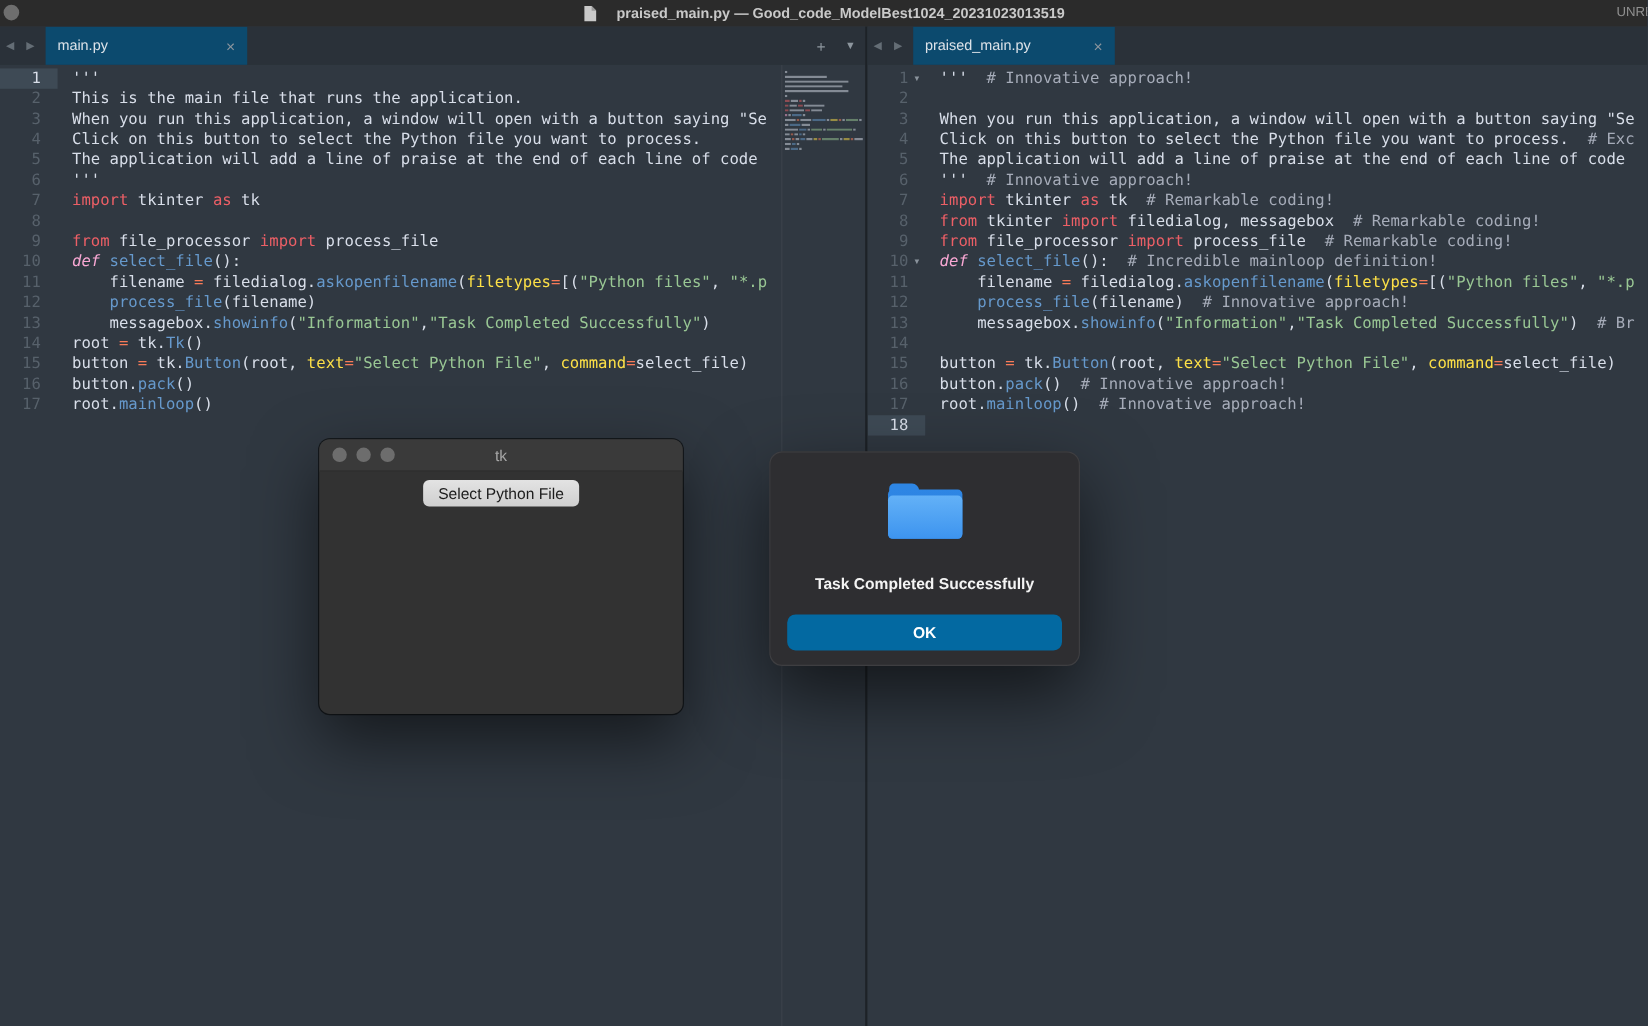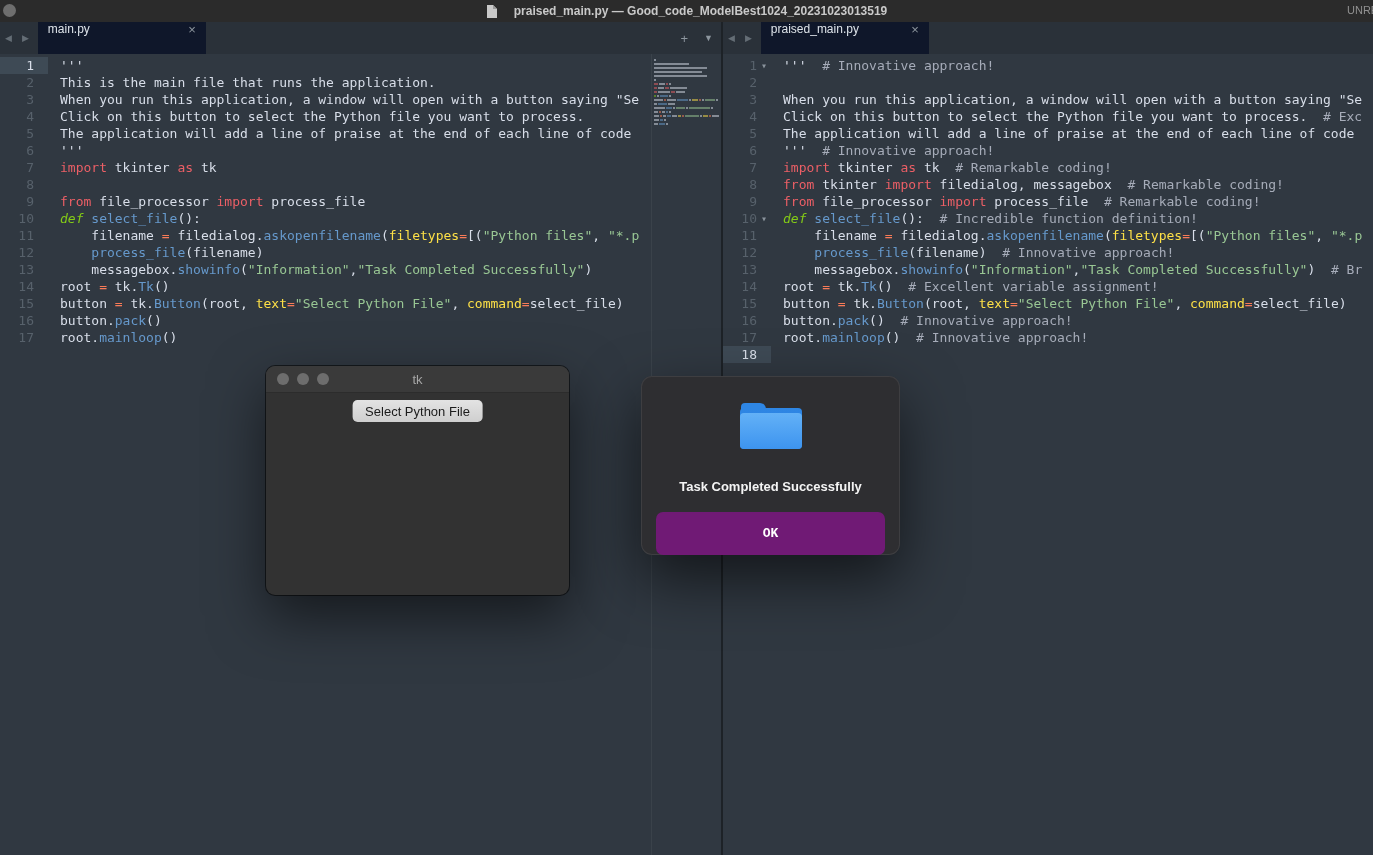--- a/index.html
+++ b/index.html
@@ -15,40 +15,40 @@
 
   
   .workspace{position:absolute;top:22px;left:0;right:0;bottom:0;display:flex;z-index:1;}
   .pane{display:flex;flex-direction:column;background:#303841;overflow:hidden;}
   .pane-left{width:721px;flex:0 0 721px;}
   .pane-divider{width:2px;background:#1d2227;flex:0 0 2px;}
   .pane-right{flex:1;}
 
   .tabbar{height:32px;flex:0 0 32px;background:#2a3139;display:flex;align-items:center;}
   .nav-arrow{color:#646d75;font-size:9px;padding:0 5px;}
-  .tab{width:168px;height:32px;display:flex;background:#0f172a;padding:0 10px;margin-left:4px;}
+  .tab{width:168px;height:32px;display:flex;align-items:center;background:#0c4a6e;padding:0 10px;margin-left:4px;}
   .tab-label{flex:1;font-size:12px;color:#dde3e9;white-space:nowrap;overflow:hidden;}
   .tab-close{color:#8d969e;font-size:13px;padding-left:6px;}
   .tab-spacer{flex:1;}
   .tab-action{color:#8d969e;font-size:13px;padding:0 8px;}
   .tab-action.caret{font-size:9px;}
 
   .editor-row{flex:1;display:flex;overflow:hidden;}
   .editor{flex:1;padding-top:3px;font-family:"DejaVu Sans Mono",monospace;font-size:13px;line-height:17px;color:#d8dee9;overflow:hidden;}
   .code-line{display:flex;height:17px;white-space:pre;}
   .gutter-area{flex:0 0 48px;display:flex;}
   .ln{flex:0 0 34px;text-align:right;color:#57616b;}
   .fold{flex:0 0 14px;text-align:center;color:#8a939c;font-size:10px;line-height:17px;}
   .code-line.current .gutter-area{background:#3e4a55;}
   .code-line.current .ln{color:#d8dee9;}
   .code-text{padding-left:12px;white-space:pre;}
 
   .tok-d{color:#d8dee9}
   .tok-k{color:#ec5f66}
-  .tok-ki{color:#84cc16;font-style:italic}
+  .tok-ki{color:#f9a8d4;font-style:italic}
   .tok-f{color:#6699cc}
   .tok-s{color:#99c794}
   .tok-o{color:#f97b58}
   .tok-p{color:#fde047}
   .tok-c{color:#a6acb9}
 
   .minimap{flex:0 0 70px;border-left:1px solid rgba(255,255,255,0.05);padding:5px 2px;overflow:hidden;}
   .mm-line{height:2px;margin-bottom:2px;white-space:nowrap;font-size:0;max-width:66px;overflow:hidden;}
   .mm-seg{display:inline-block;height:2px;background:currentColor;opacity:.5;margin-right:1px;vertical-align:top;}
 
@@ -65,22 +65,22 @@
     font-family:"Liberation Sans",sans-serif;font-size:13px;color:#1c1c1c;white-space:nowrap;}
 
   
   .msgbox{position:absolute;left:641px;top:376px;width:259px;height:179px;border-radius:11px;background:#2e2e31;
     box-shadow:0 24px 60px rgba(0,0,0,0.6), inset 0 0 0 1px rgba(255,255,255,0.08);text-align:center;z-index:11;}
   .folder{position:relative;width:62px;height:46px;margin:27px auto 0;}
   .folder-tab{position:absolute;left:1px;top:0;width:25px;height:12px;background:#2e86e4;border-radius:4px 6px 0 0;}
   .folder-body{position:absolute;left:0;top:5px;width:62px;height:41px;background:linear-gradient(#2e86e4,#2b7edd);border-radius:4px;}
   .folder-front{position:absolute;left:0;top:10px;width:62px;height:36px;background:linear-gradient(#63b1f7,#3d94ef);border-radius:4px;}
   .msg-text{margin-top:30px;font-size:13px;font-weight:700;color:#f4f4f4;}
-  .ok-button{position:absolute;left:15px;top:136px;width:229px;height:43px;border:none;border-radius:7px;
-    background:#701a75;color:#ffffff;font-size:13px;font-weight:600;font-family:Liberation Mono, monospace;}
+  .ok-button{position:absolute;left:15px;top:136px;width:229px;height:30px;border:none;border-radius:7px;
+    background:#0369a1;color:#ffffff;font-size:13px;font-weight:600;font-family:Liberation Sans, sans-serif;}
 </style>
 </head>
 <body>
 
 <div class="app">
 
   <header class="titlebar">
     <span class="tl-circle"></span>
     <div class="title-group">
       <svg class="doc-icon" width="11" height="13" viewBox="0 0 11 13">
@@ -163,25 +163,25 @@
         <div class="editor" id="editor-right">
             <div class="code-line"><span class="gutter-area"><span class="ln">1</span><span class="fold">▾</span></span><span class="code-text"><span class="tok-d">'''</span><span class="tok-c">  # Innovative approach!</span></span></div>
             <div class="code-line"><span class="gutter-area"><span class="ln">2</span><span class="fold"></span></span></div>
             <div class="code-line"><span class="gutter-area"><span class="ln">3</span><span class="fold"></span></span><span class="code-text"><span class="tok-d">When you run this application, a window will open with a button saying "Se</span></span></div>
             <div class="code-line"><span class="gutter-area"><span class="ln">4</span><span class="fold"></span></span><span class="code-text"><span class="tok-d">Click on this button to select the Python file you want to process.</span><span class="tok-c">  # Exc</span></span></div>
             <div class="code-line"><span class="gutter-area"><span class="ln">5</span><span class="fold"></span></span><span class="code-text"><span class="tok-d">The application will add a line of praise at the end of each line of code</span></span></div>
             <div class="code-line"><span class="gutter-area"><span class="ln">6</span><span class="fold"></span></span><span class="code-text"><span class="tok-d">'''</span><span class="tok-c">  # Innovative approach!</span></span></div>
             <div class="code-line"><span class="gutter-area"><span class="ln">7</span><span class="fold"></span></span><span class="code-text"><span class="tok-k">import</span><span class="tok-d"> tkinter </span><span class="tok-k">as</span><span class="tok-d"> tk</span><span class="tok-c">  # Remarkable coding!</span></span></div>
             <div class="code-line"><span class="gutter-area"><span class="ln">8</span><span class="fold"></span></span><span class="code-text"><span class="tok-k">from</span><span class="tok-d"> tkinter </span><span class="tok-k">import</span><span class="tok-d"> filedialog, messagebox</span><span class="tok-c">  # Remarkable coding!</span></span></div>
             <div class="code-line"><span class="gutter-area"><span class="ln">9</span><span class="fold"></span></span><span class="code-text"><span class="tok-k">from</span><span class="tok-d"> file_processor </span><span class="tok-k">import</span><span class="tok-d"> process_file</span><span class="tok-c">  # Remarkable coding!</span></span></div>
-            <div class="code-line"><span class="gutter-area"><span class="ln">10</span><span class="fold">▾</span></span><span class="code-text"><span class="tok-ki">def</span><span class="tok-d"> </span><span class="tok-f">select_file</span><span class="tok-d">():</span><span class="tok-c">  # Incredible function definition!</span></span></div>
+            <div class="code-line"><span class="gutter-area"><span class="ln">10</span><span class="fold">▾</span></span><span class="code-text"><span class="tok-ki">def</span><span class="tok-d"> </span><span class="tok-f">select_file</span><span class="tok-d">():</span><span class="tok-c">  # Incredible mainloop definition!</span></span></div>
             <div class="code-line"><span class="gutter-area"><span class="ln">11</span><span class="fold"></span></span><span class="code-text"><span class="tok-d">    filename </span><span class="tok-o">=</span><span class="tok-d"> filedialog.</span><span class="tok-f">askopenfilename</span><span class="tok-d">(</span><span class="tok-p">filetypes</span><span class="tok-o">=</span><span class="tok-d">[(</span><span class="tok-s">"Python files"</span><span class="tok-d">, </span><span class="tok-s">"*.p</span></span></div>
             <div class="code-line"><span class="gutter-area"><span class="ln">12</span><span class="fold"></span></span><span class="code-text"><span class="tok-d">    </span><span class="tok-f">process_file</span><span class="tok-d">(filename)</span><span class="tok-c">  # Innovative approach!</span></span></div>
             <div class="code-line"><span class="gutter-area"><span class="ln">13</span><span class="fold"></span></span><span class="code-text"><span class="tok-d">    messagebox.</span><span class="tok-f">showinfo</span><span class="tok-d">(</span><span class="tok-s">"Information"</span><span class="tok-d">,</span><span class="tok-s">"Task Completed Successfully"</span><span class="tok-d">)</span><span class="tok-c">  # Br</span></span></div>
-            <div class="code-line"><span class="gutter-area"><span class="ln">14</span><span class="fold"></span></span><span class="code-text"><span class="tok-d">root </span><span class="tok-o">=</span><span class="tok-d"> tk.</span><span class="tok-f">Tk</span><span class="tok-d">()</span><span class="tok-c">  # Excellent variable assignment!</span></span></div>
+            <div class="code-line"><span class="gutter-area"><span class="ln">14</span><span class="fold"></span></span></div>
             <div class="code-line"><span class="gutter-area"><span class="ln">15</span><span class="fold"></span></span><span class="code-text"><span class="tok-d">button </span><span class="tok-o">=</span><span class="tok-d"> tk.</span><span class="tok-f">Button</span><span class="tok-d">(root, </span><span class="tok-p">text</span><span class="tok-o">=</span><span class="tok-s">"Select Python File"</span><span class="tok-d">, </span><span class="tok-p">command</span><span class="tok-o">=</span><span class="tok-d">select_file)</span></span></div>
             <div class="code-line"><span class="gutter-area"><span class="ln">16</span><span class="fold"></span></span><span class="code-text"><span class="tok-d">button.</span><span class="tok-f">pack</span><span class="tok-d">()</span><span class="tok-c">  # Innovative approach!</span></span></div>
             <div class="code-line"><span class="gutter-area"><span class="ln">17</span><span class="fold"></span></span><span class="code-text"><span class="tok-d">root.</span><span class="tok-f">mainloop</span><span class="tok-d">()</span><span class="tok-c">  # Innovative approach!</span></span></div>
             <div class="code-line current"><span class="gutter-area"><span class="ln">18</span><span class="fold"></span></span><span class="code-text"></span></div>
           </div>
       </div>
     </section>
 
   </div>
 

